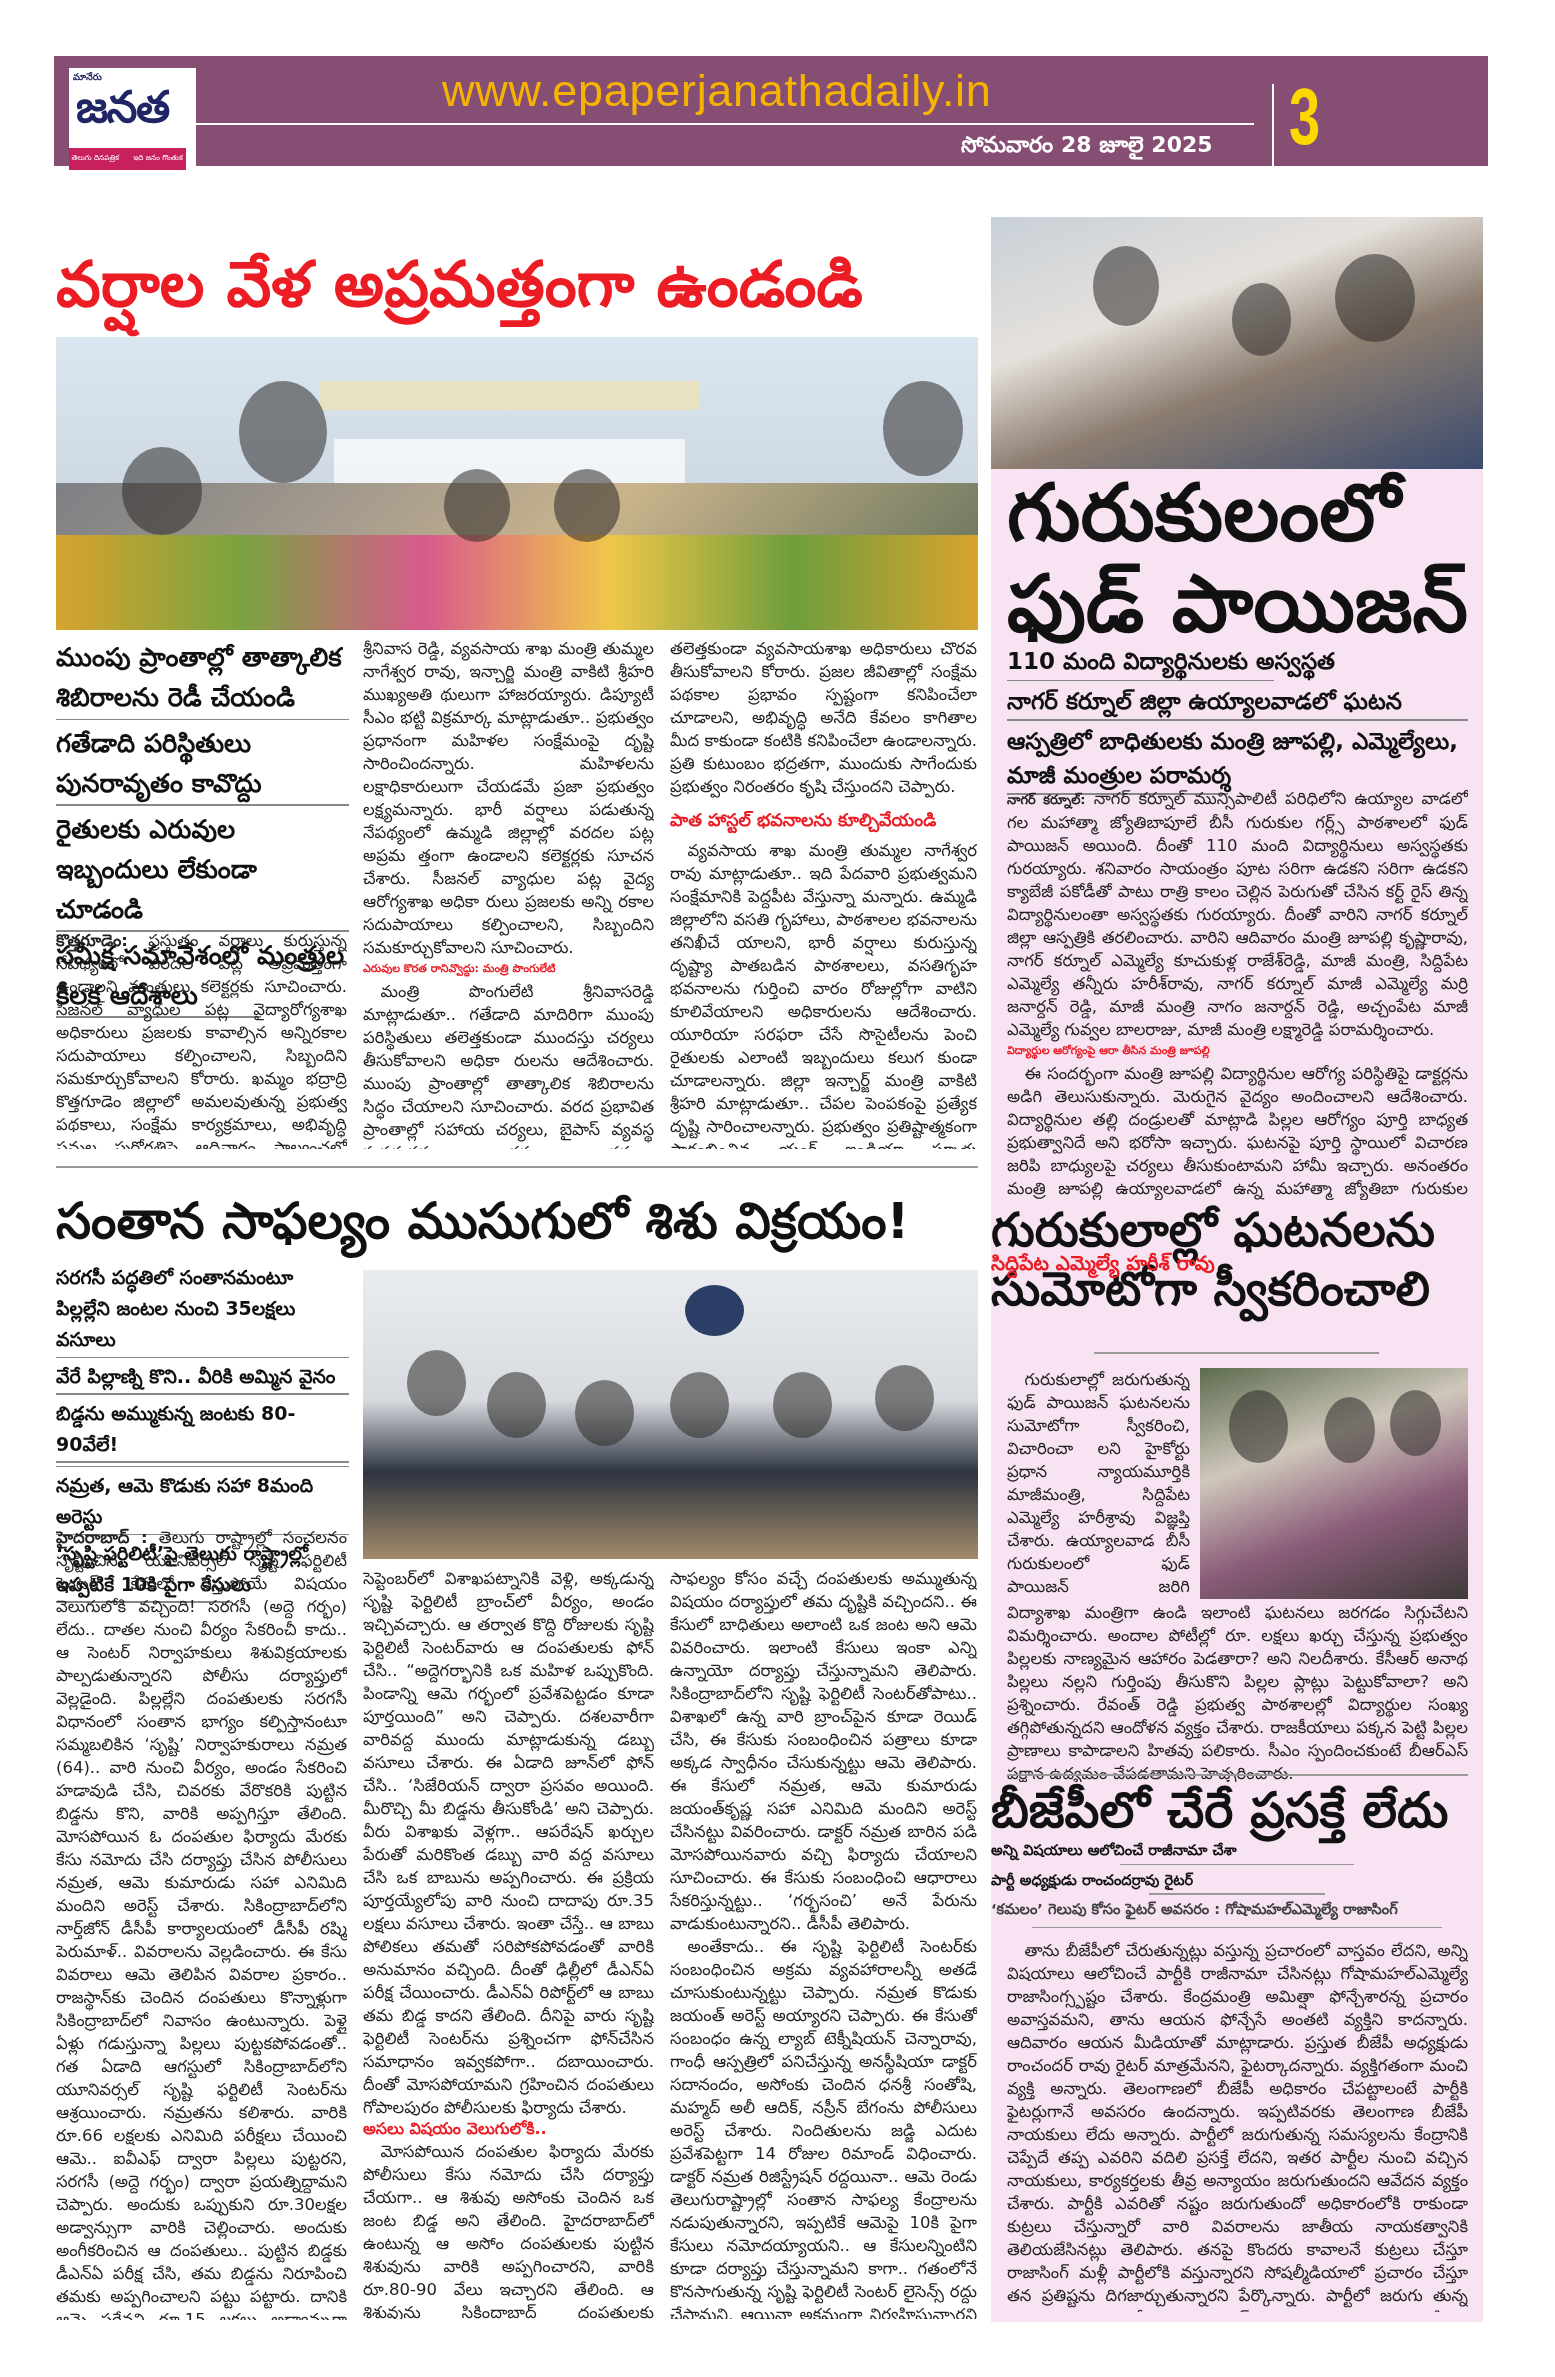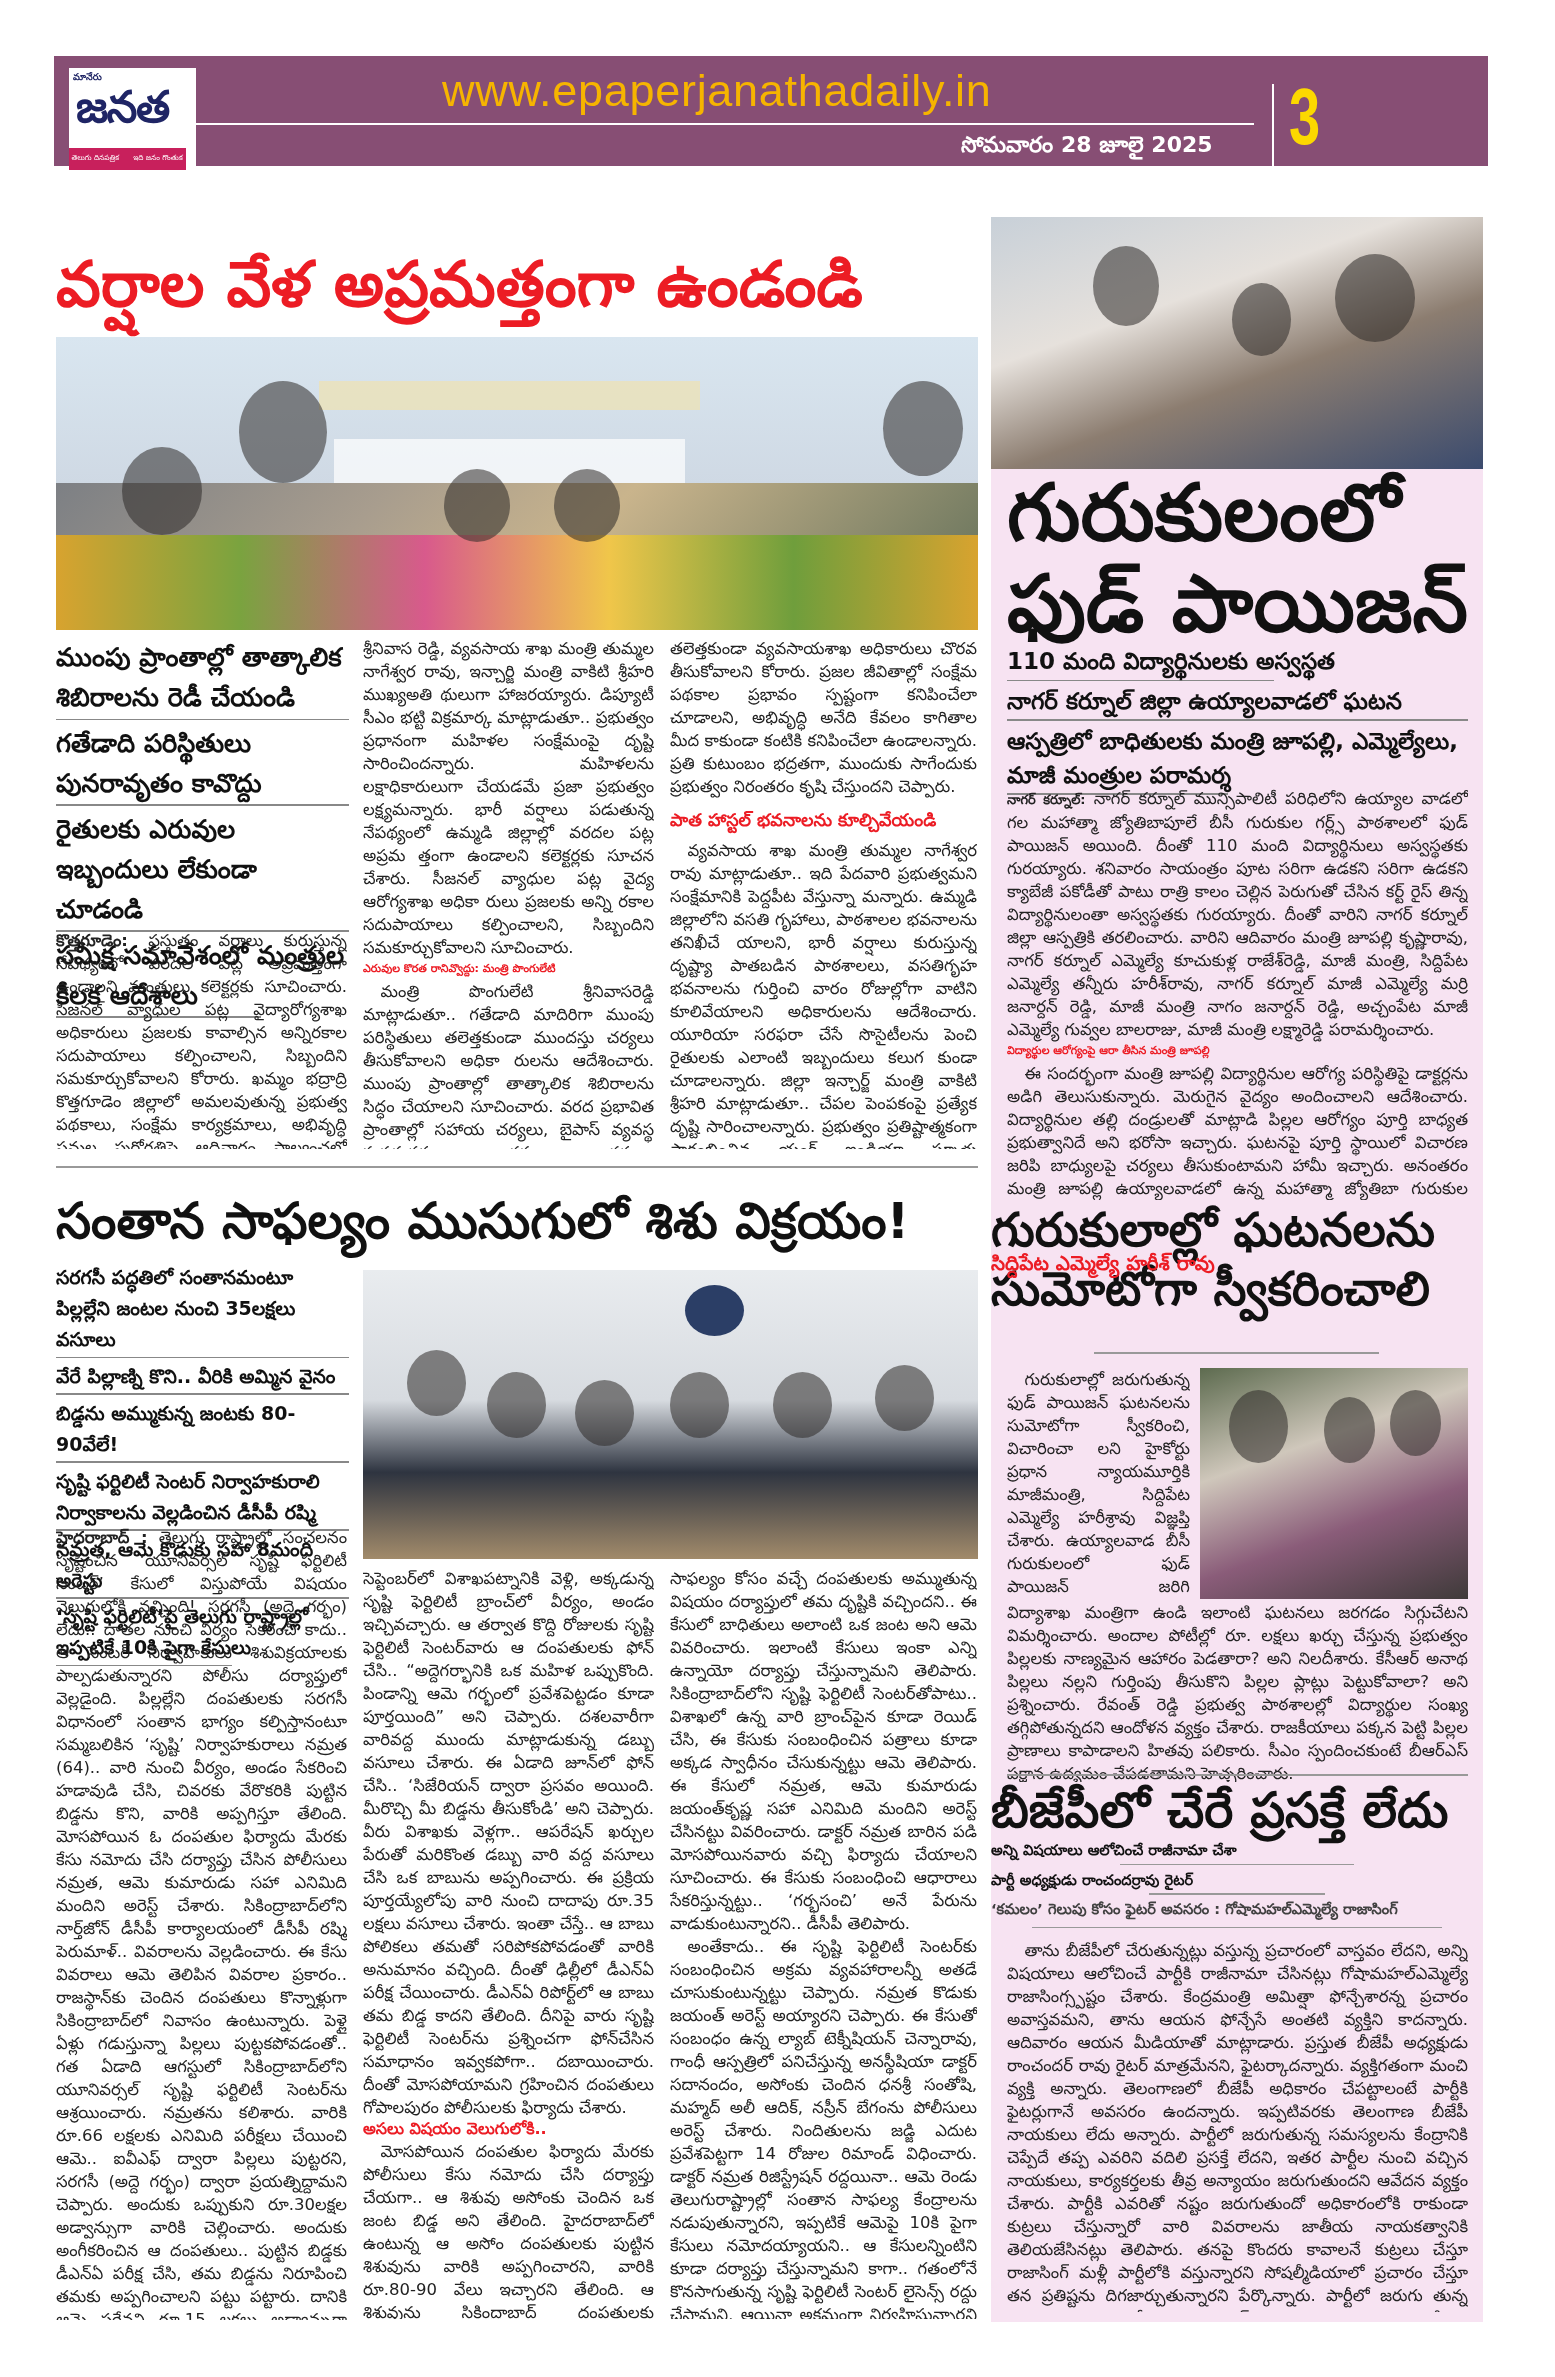--- a/index.html
+++ b/index.html
@@ -98,21 +98,20 @@
 
 <div class="abs hl-black" style="left:56px;top:1185px;font-size:50px;line-height:73px">సంతాన సాఫల్యం ముసుగులో శిశు విక్రయం!</div>
 
 <div class="abs" style="left:56px;top:1262px;width:293px">
   <div class="subhead" style="font-size:19px;line-height:31px">సరగసీ పద్ధతిలో సంతానమంటూ పిల్లల్లేని జంటల నుంచి 35లక్షలు వసూలు</div>
   <div class="subhead-rule"></div>
   <div class="subhead" style="font-size:19px;line-height:31px">వేరే పిల్లాణ్ని కొని.. వీరికి అమ్మిన వైనం</div>
   <div class="subhead-rule"></div>
   <div class="subhead" style="font-size:19px;line-height:31px">బిడ్డను అమ్ముకున్న జంటకు 80-90వేలే!</div>
   <div class="subhead-rule"></div>
-  <div class="subhead" style="font-size:19px;line-height:31px">సృష్టి ఫర్టిలిటీ సెంటర్ నిర్వాహకురాలి నిర్వాకాలను వెల్లడించిన డీసీపీ రష్మి</div>
   <div class="subhead-rule"></div>
   <div class="subhead" style="font-size:19px;line-height:31px">నమ్రత, ఆమె కొడుకు సహా 8మంది అరెస్టు</div>
   <div class="subhead-rule"></div>
   <div class="subhead" style="font-size:19px;line-height:31px">‘సృష్టి ఫర్టిలిటీ’పై తెలుగు రాష్ట్రాల్లో ఇప్పటికే 10కి పైగా కేసులు</div>
   <div class="subhead-rule" style="width:60%"></div>
 </div>
 
 <div class="abs photo" style="left:363px;top:1270px;width:615px;height:289px;background:linear-gradient(180deg,#e9ecef 0%,#d7dbe0 45%,#2e3440 70%,#a28b6b 100%)" title="పోలీసుల మీడియా సమావేశం - నిందితులు">
   <div class="abs" style="left:322px;top:14.6px;width:59px;height:51px;border-radius:50%;background:#2b3e66"></div>
   <div class="shape" style="left:44px;top:80px;width:59px;height:66px"></div>

